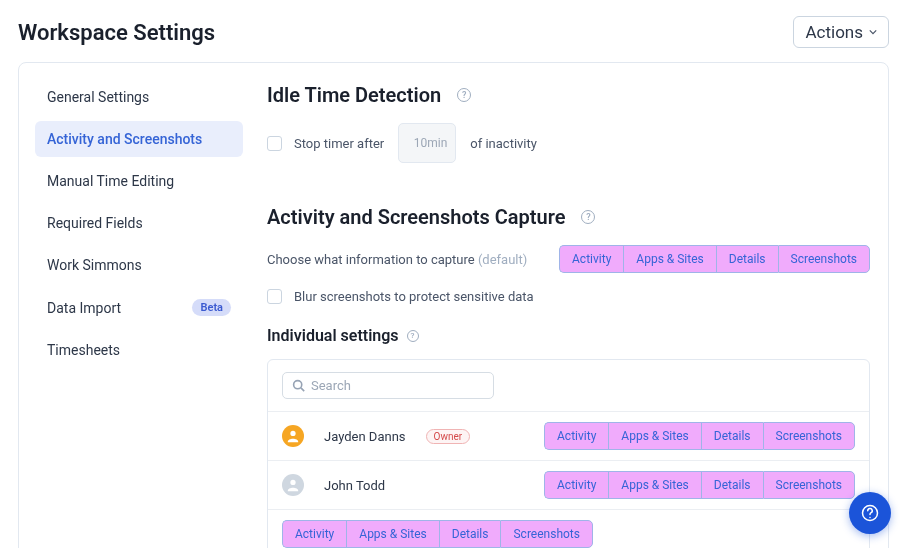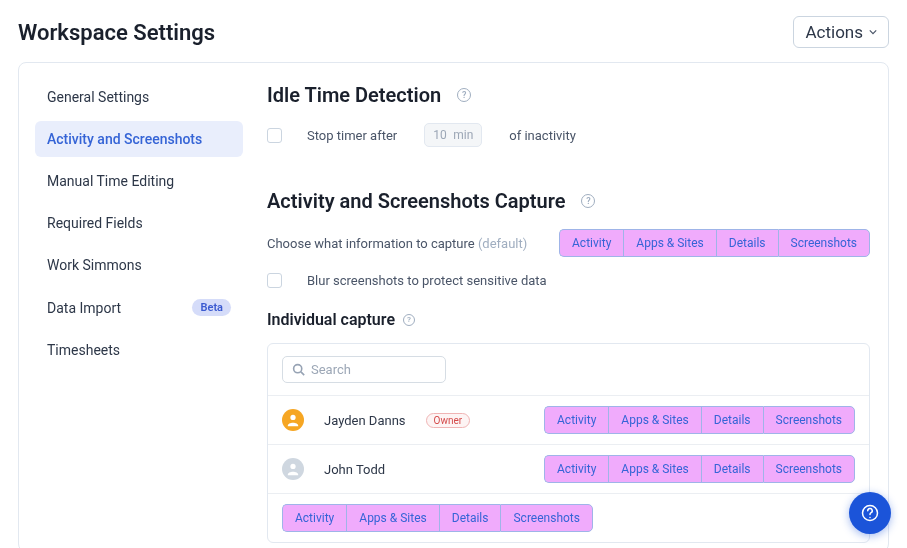--- a/index.html
+++ b/index.html
@@ -12,34 +12,34 @@
     .panel { border: 1px solid #e2e8f0; border-radius: 8px; display: flex; padding: 10px 10px 0 10px; min-height: 490px; }
     .sidebar { width: 218px; flex-shrink: 0; padding: 6px 4px 6px 6px; }
     .sidebar-item { display: flex; align-items: center; justify-content: space-between; padding: 10px 12px; border-radius: 6px; margin-bottom: 6px; font-size: 14px; color: #2d3748; cursor: pointer; }
     .sidebar-item.active { background: #e9eefc; color: #3564d6; font-weight: 500; }
     .beta-badge { background: #d5dcf9; color: #3b5ad0; font-size: 11px; font-weight: 600; padding: 2px 8px; border-radius: 10px; }
     .content { flex: 1; padding: 10px 8px 0 20px; }
     .section-h1 { font-size: 20px; font-weight: 600; color: #1a202c; display: flex; align-items: center; gap: 16px; margin-bottom: 16px; }
     .section-h2 { font-size: 16px; font-weight: 600; color: #1a202c; display: flex; align-items: center; gap: 8px; margin-bottom: 14px; }
     .help-icon { width: 14px; height: 14px; display: inline-flex; align-items: center; justify-content: center; border: 1px solid #a0aec0; border-radius: 50%; font-size: 9px; color: #a0aec0; }
     .help-icon.sm { width: 12px; height: 12px; font-size: 8px; }
-    .row-inline { display: flex; align-items: center; gap: 25px; font-size: 13px; color: #4a5568; }
+    .row-inline { display: flex; align-items: center; gap: 12px; font-size: 13px; color: #4a5568; }
     .checkbox { width: 15px; height: 15px; border: 1px solid #cbd5e0; border-radius: 3px; background: #fff; cursor: pointer; flex-shrink: 0; }
-    .num-input { width: 58px; height: 24px; border: 1px solid #e2e8f0; background: #f4f6f8; border-radius: 5px; padding: 0 8px; font-size: 12px; color: #9ca7b6; display: flex; align-items: center; justify-content: space-between; margin: 0 2px; }
+    .num-input { width: 58px; height: 40px; border: 1px solid #e2e8f0; background: #f4f6f8; border-radius: 5px; padding: 0 8px; font-size: 12px; color: #9ca7b6; display: flex; align-items: center; justify-content: flex-end; margin: 0 2px; }
     .block-gap { height: 42px; }
     .capture-row { display: flex; align-items: center; justify-content: space-between; margin-bottom: 16px; }
     .capture-label { font-size: 13px; color: #4a5568; }
     .default-txt { color: #a0aec0; }
     .btn-group { display: flex; }
     .btn-group .seg { border: 1px solid #9fb4e8; background: #f0abfc; color: #3564d6; font-size: 12px; padding: 6px 12px; cursor: pointer; border-right-width: 0; }
     .btn-group .seg:first-child { border-top-left-radius: 5px; border-bottom-left-radius: 5px; }
     .btn-group .seg:last-child { border-top-right-radius: 5px; border-bottom-right-radius: 5px; border-right-width: 1px; }
     .individual-box { border: 1px solid #e2e8f0; border-radius: 6px; overflow: hidden; }
     .search-wrap { padding: 12px 14px; border-bottom: 1px solid #ebeef2; }
-    .search-field { display: flex; align-items: center; gap: 6px; width: 164px; border: 1px solid #d6dde4; border-radius: 5px; padding: 5px 9px; }
+    .search-field { display: flex; align-items: center; gap: 6px; width: 212px; border: 1px solid #d6dde4; border-radius: 5px; padding: 5px 9px; }
     .search-field svg { width: 13px; height: 13px; color: #97a3b4; }
     .search-placeholder { font-size: 13px; color: #9ca7b6; }
     .user-row { display: flex; align-items: center; justify-content: space-between; padding: 10px 14px; border-bottom: 1px solid #ebeef2; }
     .user-row:last-child { border-bottom: none; }
     .user-left { display: flex; align-items: center; gap: 20px; }
     .avatar { width: 22px; height: 22px; border-radius: 50%; display: flex; align-items: center; justify-content: center; color: #fff; }
     .avatar.owner { background: #f6a623; }
     .avatar.gray { background: #cfd7e0; }
     .avatar svg { width: 14px; height: 14px; }
     .user-name { font-size: 13px; color: #2d3748; }
@@ -121,21 +121,21 @@
           <div class="seg">Screenshots</div>
         </div>
       </div>
 
       <div class="row-inline" style="margin-bottom:22px;">
         <div class="checkbox"></div>
         <span>Blur screenshots to protect sensitive data</span>
       </div>
 
       <div class="section-h2">
-        <span>Individual capture</span>
+        <span>Individual settings</span>
         <span class="help-icon sm">?</span>
       </div>
 
       <div class="individual-box">
         <div class="search-wrap">
           <div class="search-field">
             <svg viewBox="0 0 16 16">
                 <circle cx="7" cy="7" r="5" fill="none" stroke="currentColor" stroke-width="2"></circle>
                 <line x1="11" y1="11" x2="15" y2="15" stroke="currentColor" stroke-width="2"></line>
               </svg>

